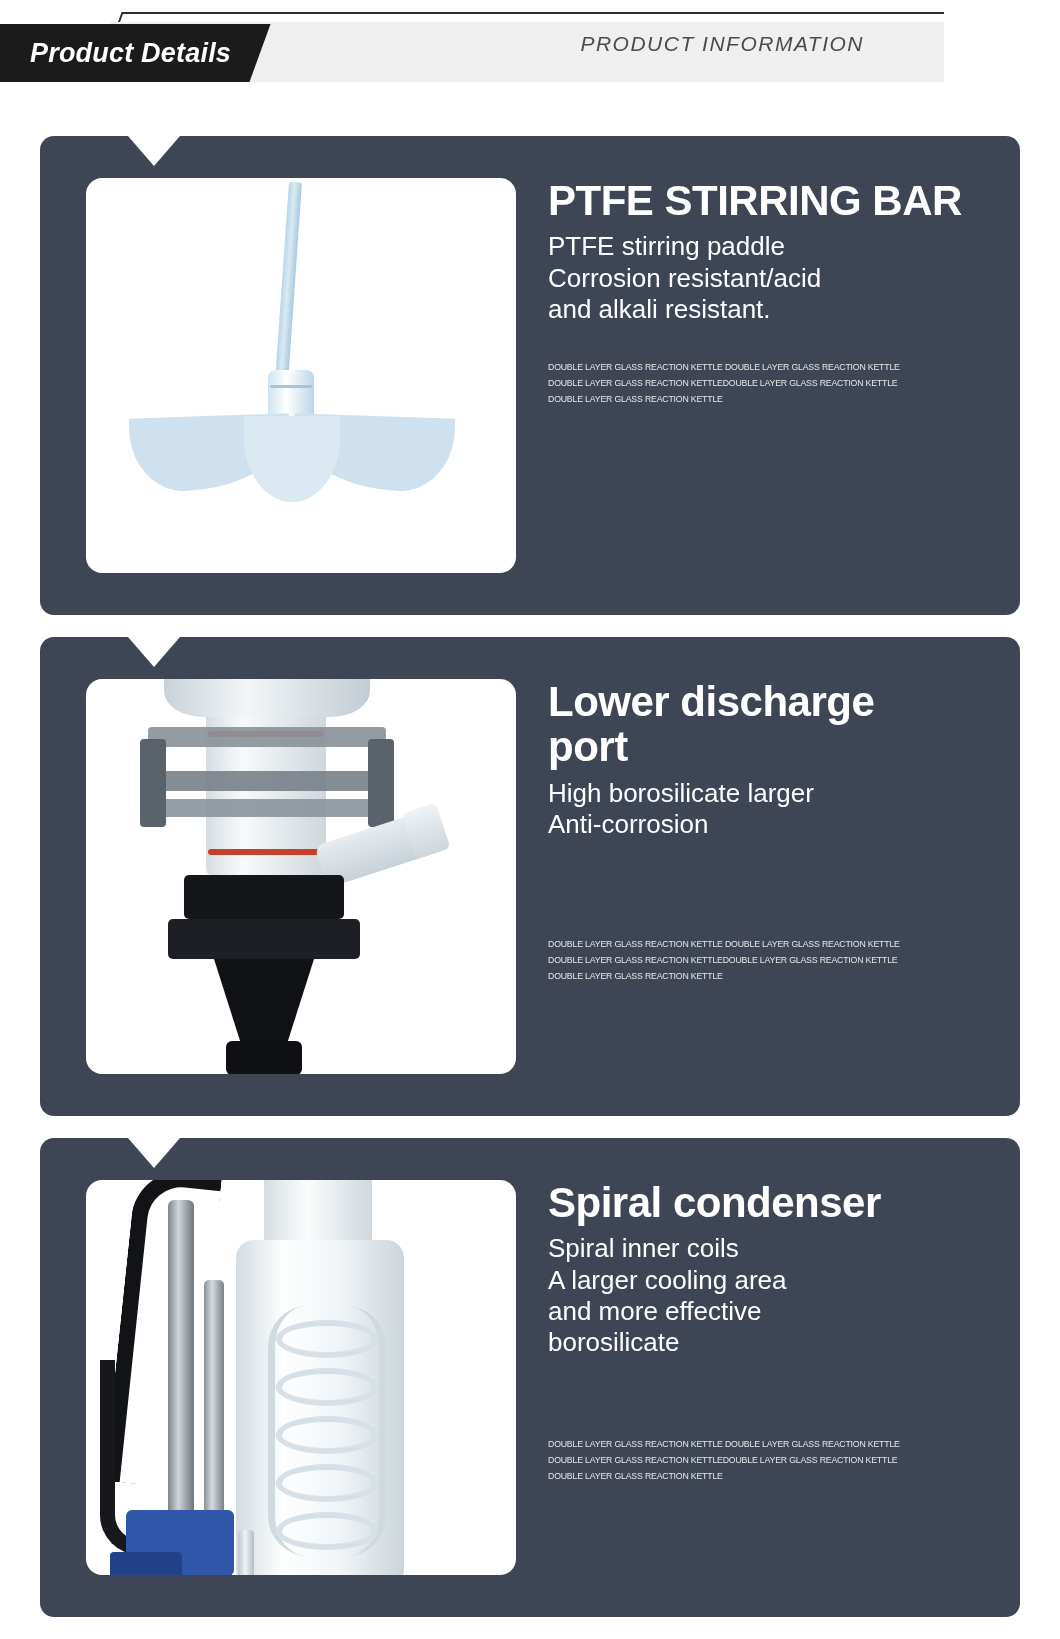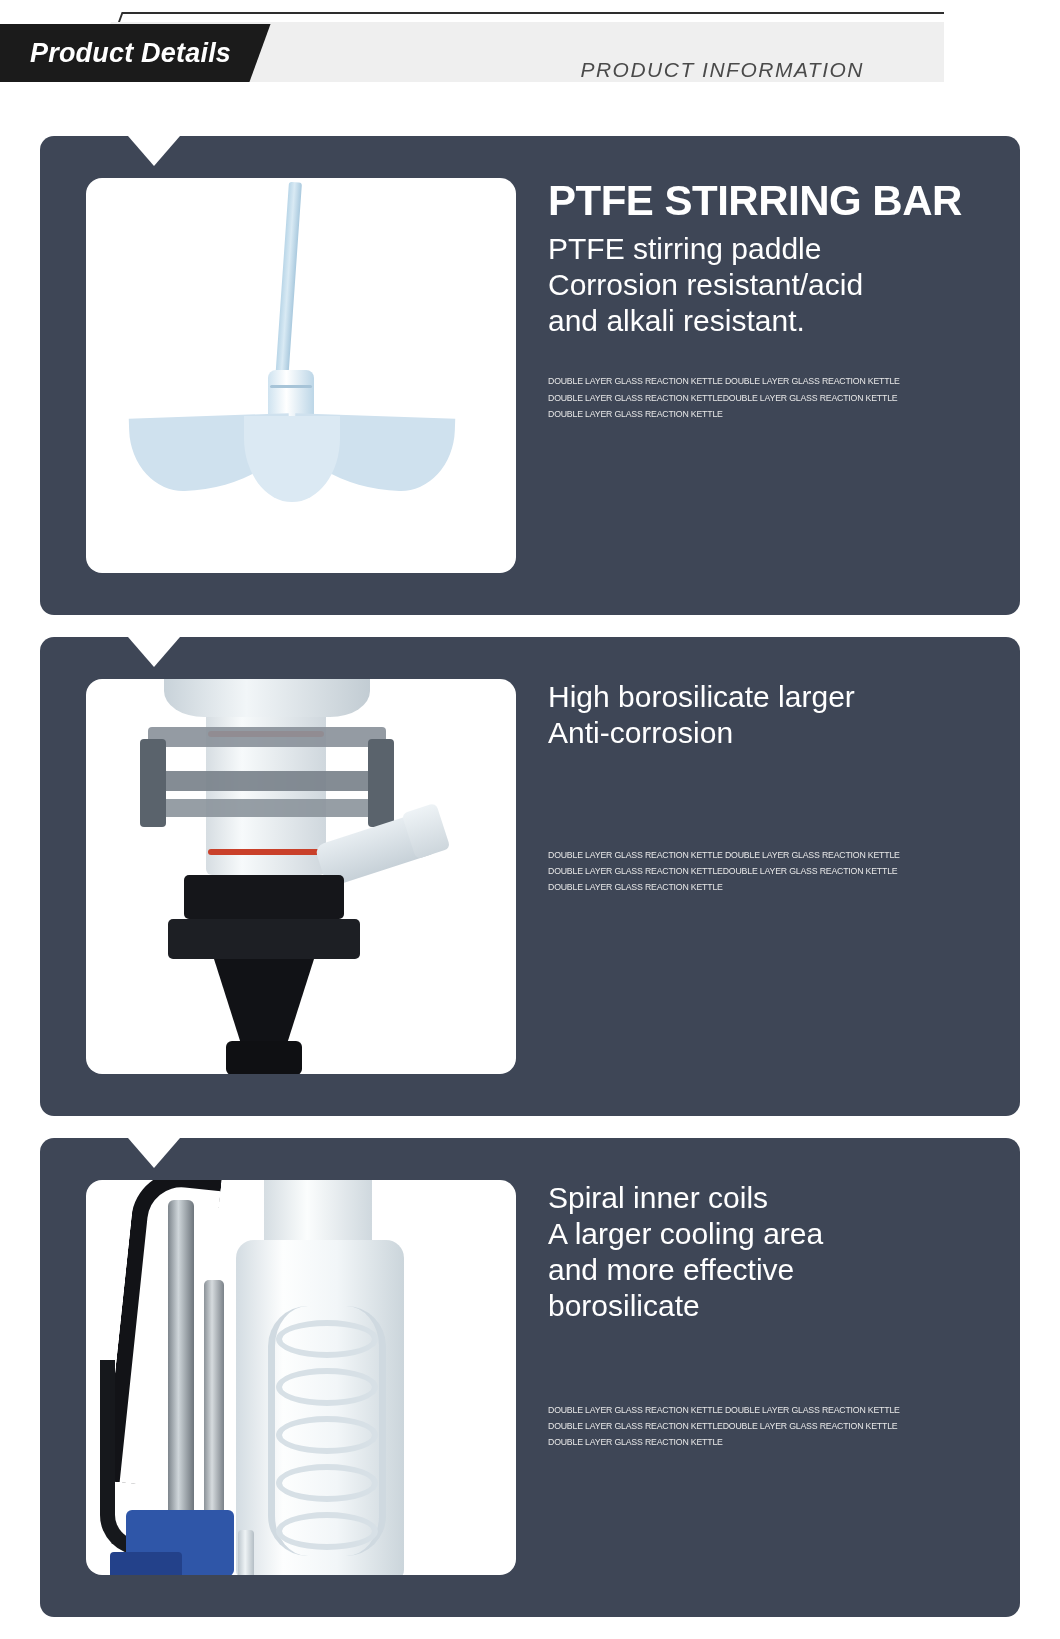--- a/index.html
+++ b/index.html
@@ -58,21 +58,21 @@
     font-size: 27px;
     font-weight: bold;
     font-style: italic;
     color: #ffffff;
     letter-spacing: 0.2px;
     white-space: nowrap;
   }
   .header-right-label {
     position: absolute;
     right: 80px;
-    top: 58px;
+    top: 32px;
     font-size: 21px;
     font-style: italic;
     color: #4a4a4a;
     letter-spacing: 1.5px;
     white-space: nowrap;
   }
 
   
   .cards {
     padding: 30px 40px 0 40px;
@@ -114,21 +114,21 @@
     color: #ffffff;
   }
   .card-title {
     font-size: 42px;
     font-weight: bold;
     line-height: 1.08;
     margin: 0 0 8px 0;
     letter-spacing: -0.5px;
   }
   .card-sub {
-    font-size: 30px;
+    font-size: 26px;
     line-height: 1.2;
     font-weight: 400;
     white-space: pre-line;
     margin: 0;
   }
   .card-fine {
     margin-top: 38px;
     font-size: 9.5px;
     line-height: 1.7;
     color: #e8e8e8;
@@ -327,20 +327,21 @@
         <div class="p2-boltR"></div>
         <div class="p2-side"></div>
         <div class="p2-side-tip"></div>
         <div class="p2-blk1"></div>
         <div class="p2-blk2"></div>
         <div class="p2-cone"></div>
         <div class="p2-knob"></div>
       </div>
     </div>
     <div class="card-text">
+      <h2 class="card-title">Lower discharge port</h2>
       <p class="card-sub">High borosilicate larger
 Anti-corrosion</p>
       <div class="card-fine">DOUBLE LAYER GLASS REACTION KETTLE DOUBLE LAYER GLASS REACTION KETTLE
 DOUBLE LAYER GLASS REACTION KETTLEDOUBLE LAYER GLASS REACTION KETTLE
 DOUBLE LAYER GLASS REACTION KETTLE</div>
     </div>
   </div>
 
   <div class="card card-3">
     <div class="card-notch"></div>
@@ -357,20 +358,21 @@
         <div class="p3-ring" style="top:188px"></div>
         <div class="p3-ring" style="top:236px"></div>
         <div class="p3-ring" style="top:284px"></div>
         <div class="p3-ring" style="top:332px"></div>
         <div class="p3-tube"></div>
         <div class="p3-blue"></div>
         <div class="p3-blue2"></div>
       </div>
     </div>
     <div class="card-text">
+      <h2 class="card-title">Spiral condenser</h2>
       <p class="card-sub">Spiral inner coils
 A larger cooling area
 and more effective
 borosilicate</p>
       <div class="card-fine">DOUBLE LAYER GLASS REACTION KETTLE DOUBLE LAYER GLASS REACTION KETTLE
 DOUBLE LAYER GLASS REACTION KETTLEDOUBLE LAYER GLASS REACTION KETTLE
 DOUBLE LAYER GLASS REACTION KETTLE</div>
     </div>
   </div>
 

